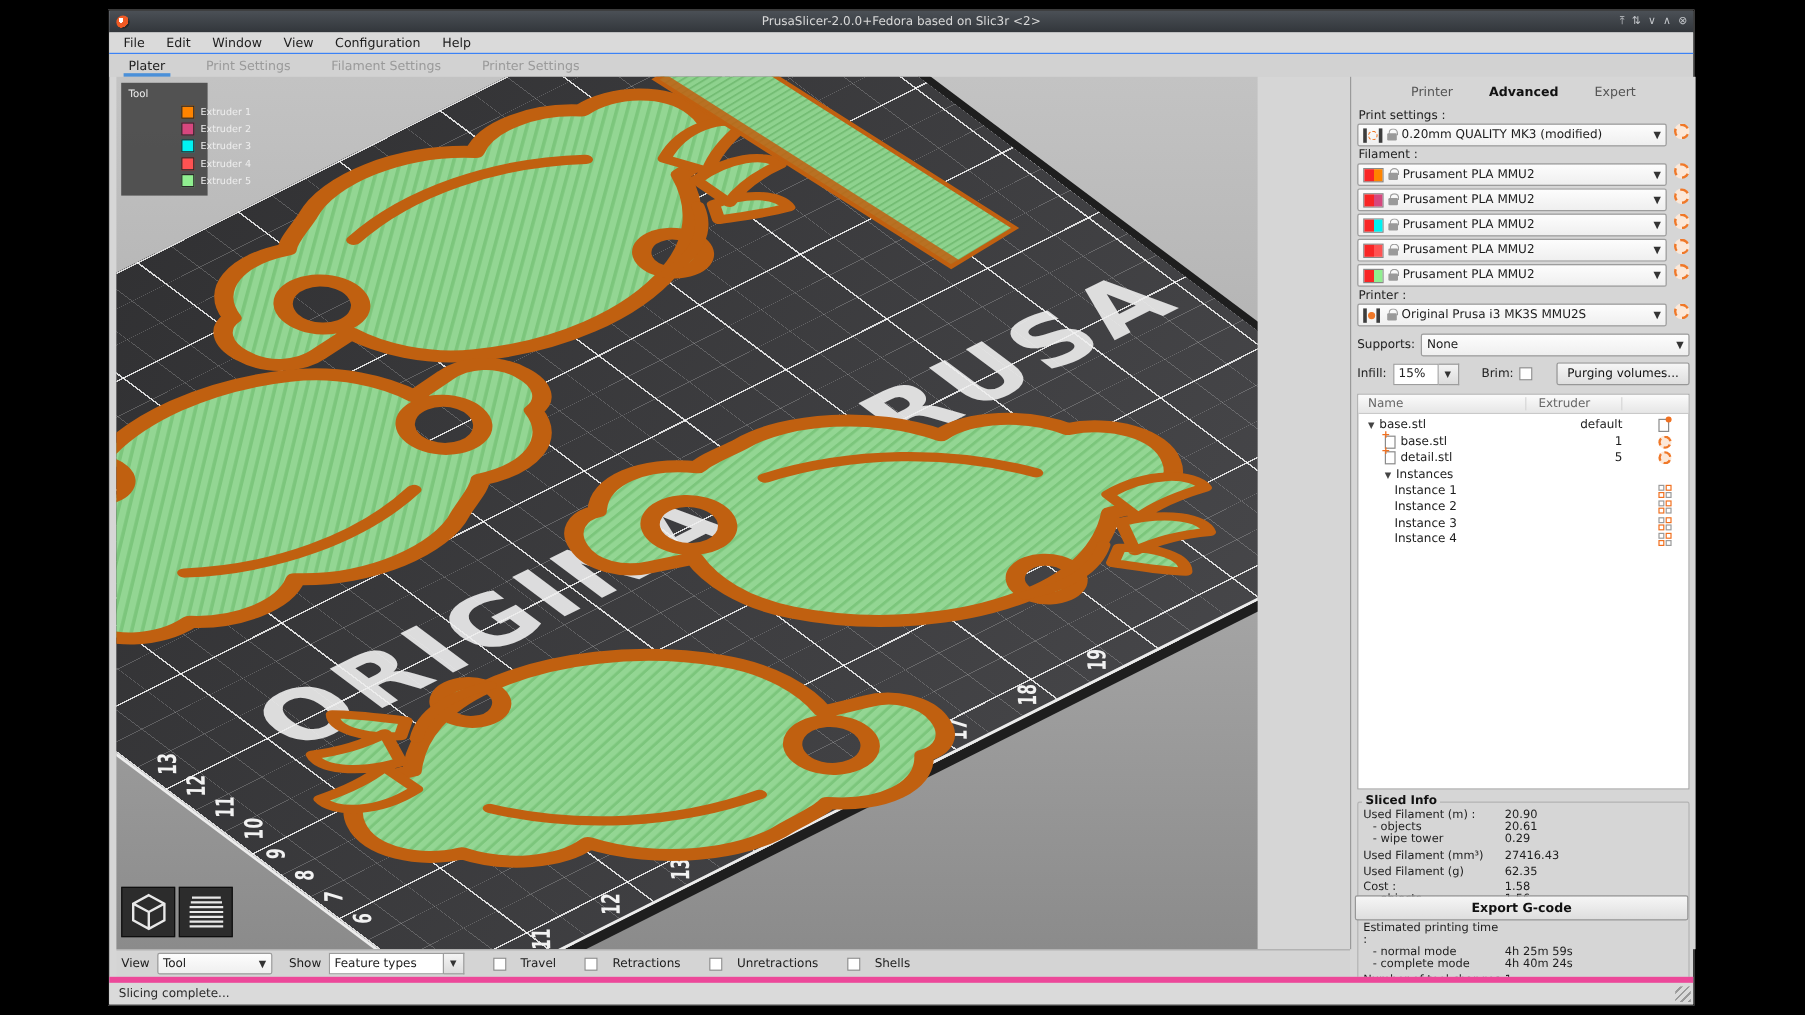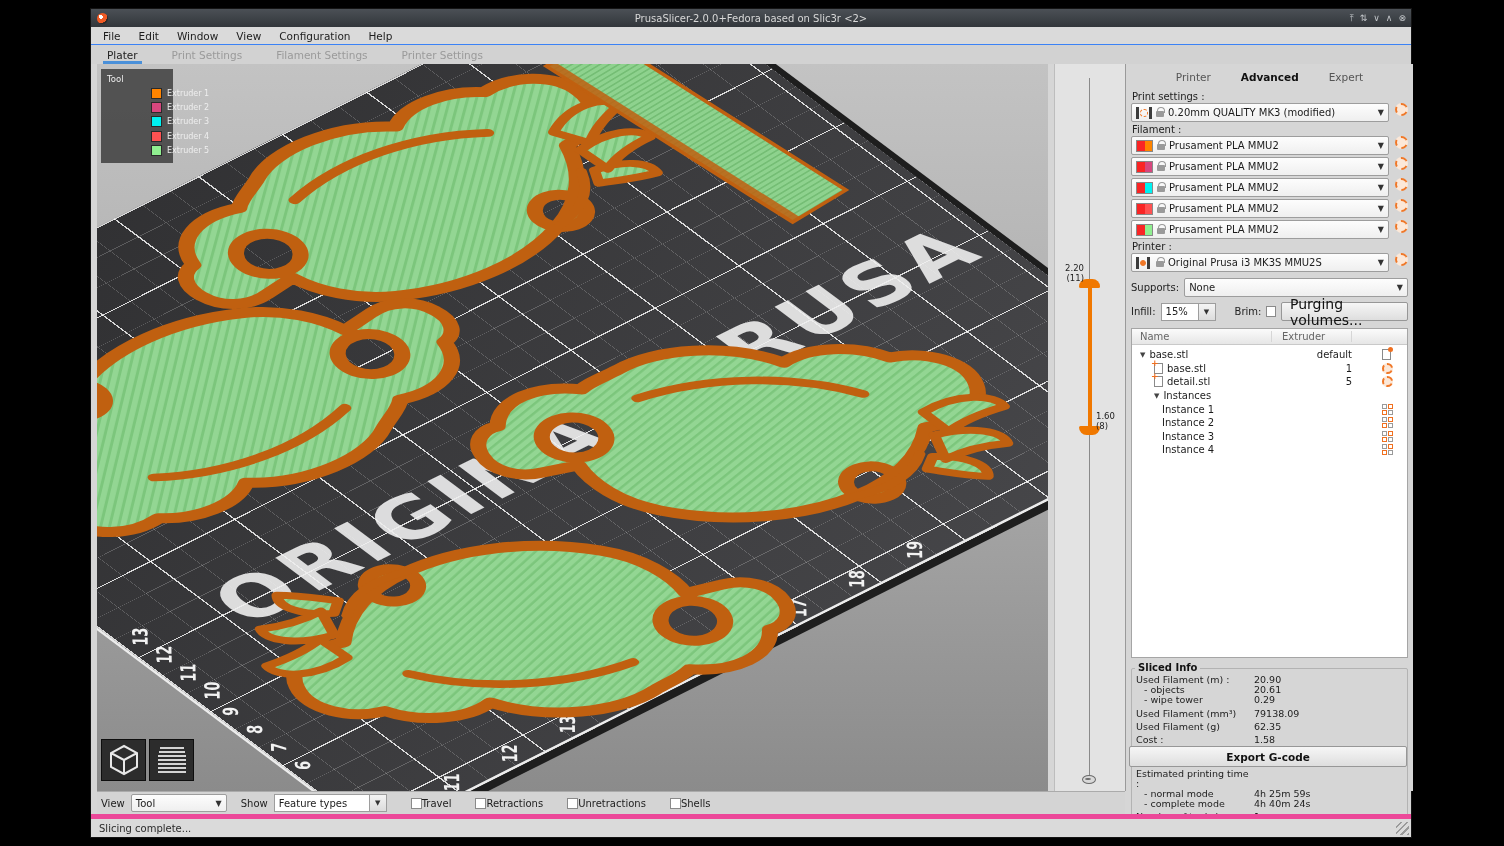--- a/index.html
+++ b/index.html
@@ -78,21 +78,21 @@
   .sysicon i.dot { width:8px; height:8px; border:1.5px dashed #f07828; border-radius:50%; }
   .lock { position:relative; width:8px; height:6px; background:#9a9a9a; border-radius:1px; flex:none; margin-top:3px; }
   .lock::before { content:""; position:absolute; left:1px; top:-4px; width:6px; height:5px; border:1.5px solid #9a9a9a; border-bottom:none; border-radius:4px 4px 0 0; }
 
   .supportsrow { display:flex; align-items:center; margin-top:6px; gap:5px; }
   .supportsrow .plabel { margin:0; }
   .infillrow { display:flex; align-items:center; margin-top:5px; gap:5px; font-size:10px; color:#222; }
   .minicombo { width:38px; height:18px; background:#fff; border:1px solid #9d9d9d; display:flex; align-items:center; padding:0 4px; font-size:10px; }
   .dropbtn { width:17px; height:18px; background:linear-gradient(#f4f4f4,#dcdcdc); border:1px solid #9d9d9d; border-left:none; display:flex; align-items:center; justify-content:center; font-size:7px; color:#333; }
   .cbox { width:11px; height:11px; background:#fff; border:1px solid #8a8a8a; }
-  .btn { background:linear-gradient(#f6f6f6,#dedede); border:1px solid #979797; border-radius:2px; font-size:14px; color:#111; display:flex; align-items:center; justify-content:center; cursor:pointer; }
+  .btn { background:linear-gradient(#f6f6f6,#dedede); border:1px solid #979797; border-radius:2px; font-size:10px; color:#111; display:flex; align-items:center; justify-content:center; cursor:pointer; }
   .purge { height:19px; padding:0 8px; margin-left:auto; }
 
   
   .objlist { margin-top:7px; height:330px; background:#fff; border:1px solid #a5a5a5; font-size:10px; color:#1c1c1c; }
   .objhead { display:flex; height:16px; background:linear-gradient(#fbfbfb,#e6e6e6); border-bottom:1px solid #c9c9c9; color:#666; align-items:center; }
   .objhead .c1 { width:140px; padding-left:8px; border-right:1px solid #d6d6d6; }
   .objhead .c2 { width:80px; padding-left:10px; border-right:1px solid #d6d6d6; }
   .orow { display:flex; align-items:center; height:13.6px; }
   .orow .name { display:flex; align-items:center; gap:4px; width:140px; }
   .orow .extr { width:80px; text-align:right; }
@@ -112,21 +112,21 @@
   .sirow { display:flex; font-size:9.5px; color:#1d1d1d; line-height:10.2px; }
   .sirow .sl { width:118px; }
   .sirow.indent .sl { padding-left:8px; }
   .sirow.gap { margin-top:3px; }
 
   .exportbtn { position:absolute; left:1038px; top:737px; width:278px; height:21px; font-weight:bold; font-size:10.5px; }
 
   
   .btoolbar { position:absolute; left:6px; top:782px; width:1028px; height:23px; background:#d4d4d4; border-top:1px solid #ababab; display:flex; align-items:center; gap:6px; padding:0 4px; font-size:10px; color:#1c1c1c; }
   .btoolbar .combo { flex:none; height:18px; }
-  .cblabelrow { display:flex; align-items:center; gap:0; margin-left:18px; }
+  .cblabelrow { display:flex; align-items:center; gap:12px; margin-left:18px; }
   .statusbar { position:absolute; left:0; top:805px; width:1320px; height:23px; background:#dadada; border-top:5px solid #ec4899; display:flex; align-items:center; padding-left:8px; font-size:10px; color:#2a2a2a; }
   .grip { position:absolute; right:2px; bottom:2px; width:13px; height:13px; background:repeating-linear-gradient(135deg, transparent 0 3px, #9a9a9a 3px 4.5px); }
 </style>
 </head>
 <body>
 
 <div class="win">
 
   <div class="titlebar">
     <div class="app-logo"></div>
@@ -258,35 +258,20 @@
               <path d="M4,16 L32,16"></path>
               <path d="M4,20 L32,20"></path>
               <path d="M4,24 L32,24"></path>
               <path d="M4,28 L32,28"></path>
           </g>
         </svg>
       </div>
     </div>
   </div>
 
-  <div class="sliderstrip">
-    <div class="sline"></div>
-    <div class="srange"></div>
-    <div class="shandle top"></div>
-    <div class="shandle bot"></div>
-    <div class="slbl left">
-      <div>2.20</div>
-      <div>(11)</div>
-    </div>
-    <div class="slbl right">
-      <div>1.60</div>
-      <div>(8)</div>
-    </div>
-    <div class="onelayer"></div>
-  </div>
 
   <div class="rpanel">
     <div class="modes">
       <span>Printer</span>
       <span class="active">Advanced</span>
       <span>Expert</span>
     </div>
 
     <div class="plabel">Print settings :</div>
     <div class="comborow">
@@ -487,21 +472,21 @@
       <div class="sirow indent">
           <span class="sl">- objects</span>
           <span>20.61</span>
         </div>
       <div class="sirow indent">
           <span class="sl">- wipe tower</span>
           <span>0.29</span>
         </div>
       <div class="sirow gap">
           <span class="sl">Used Filament (mm³)</span>
-          <span>79138.09</span>
+          <span>27416.43</span>
         </div>
       <div class="sirow gap">
           <span class="sl">Used Filament (g)</span>
           <span>62.35</span>
         </div>
       <div class="sirow gap">
           <span class="sl">Cost :</span>
           <span>1.58</span>
         </div>
       <div class="sirow indent">

